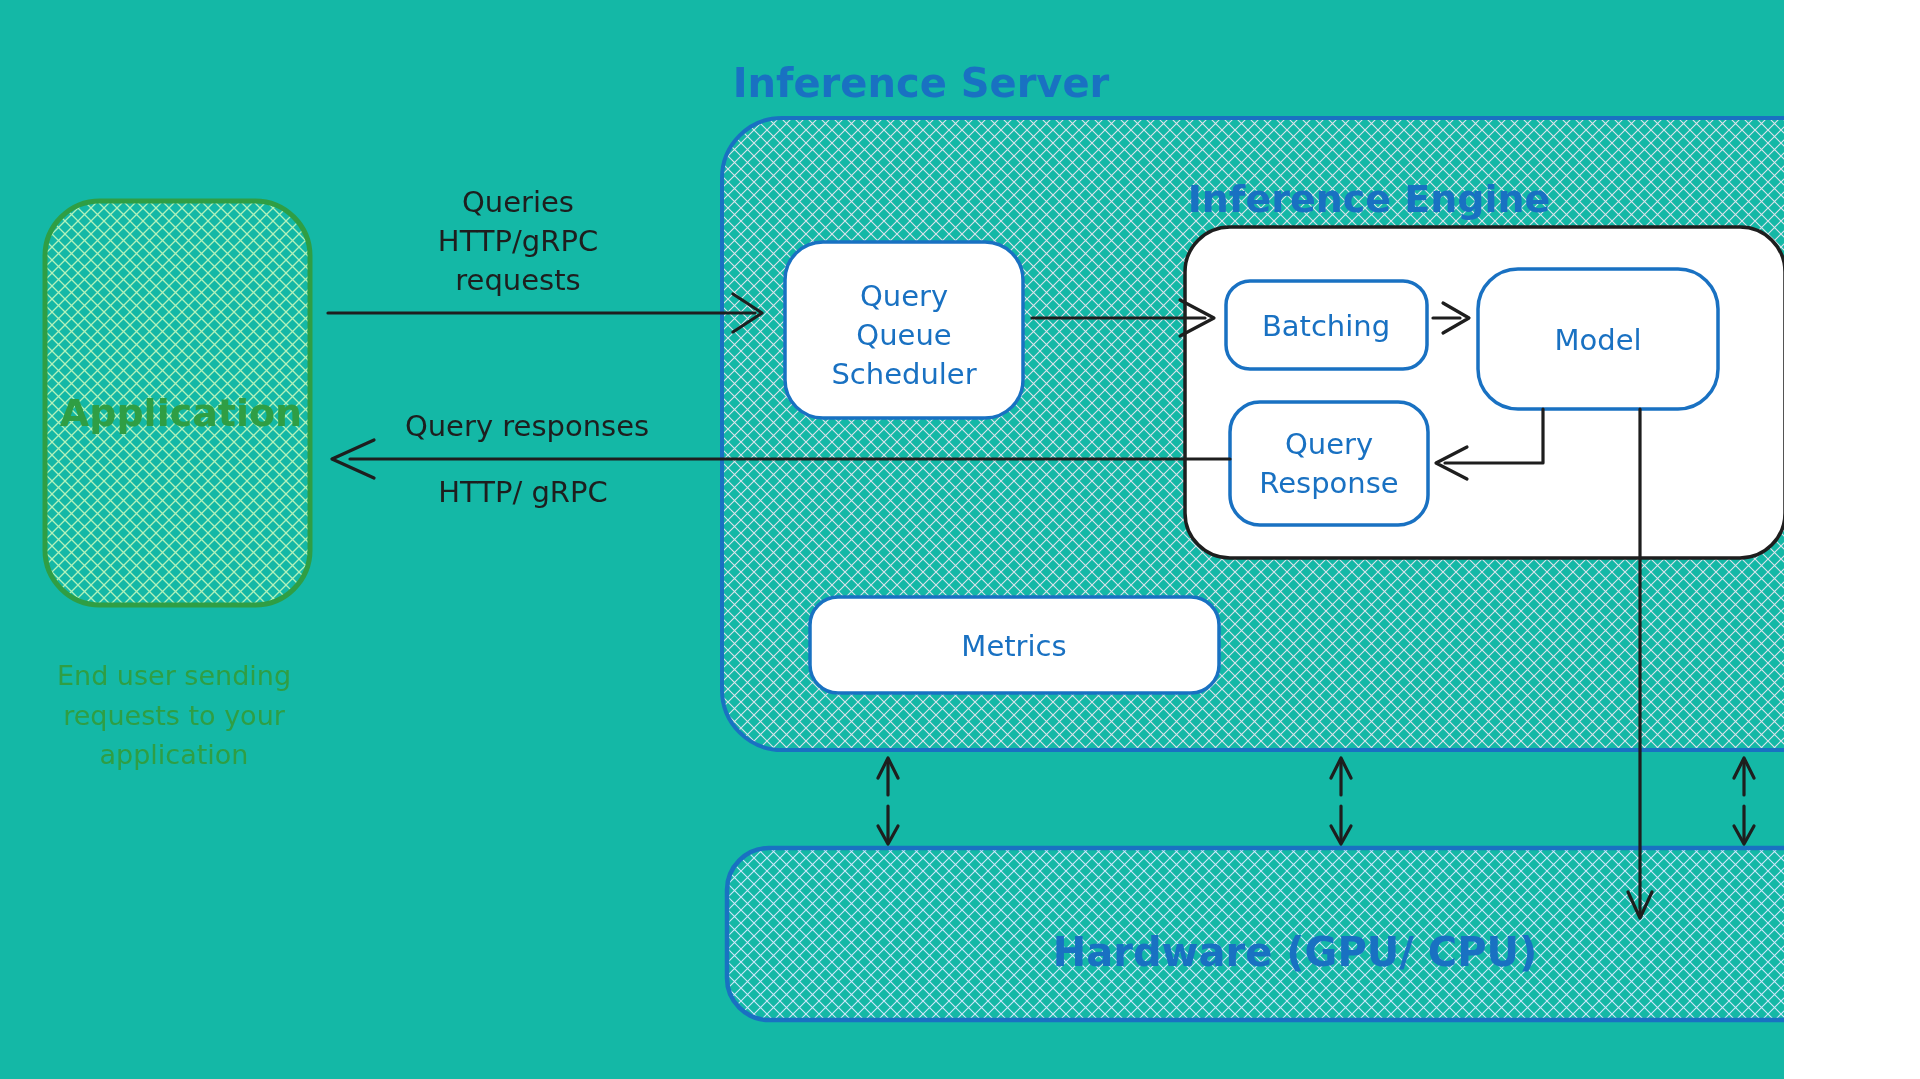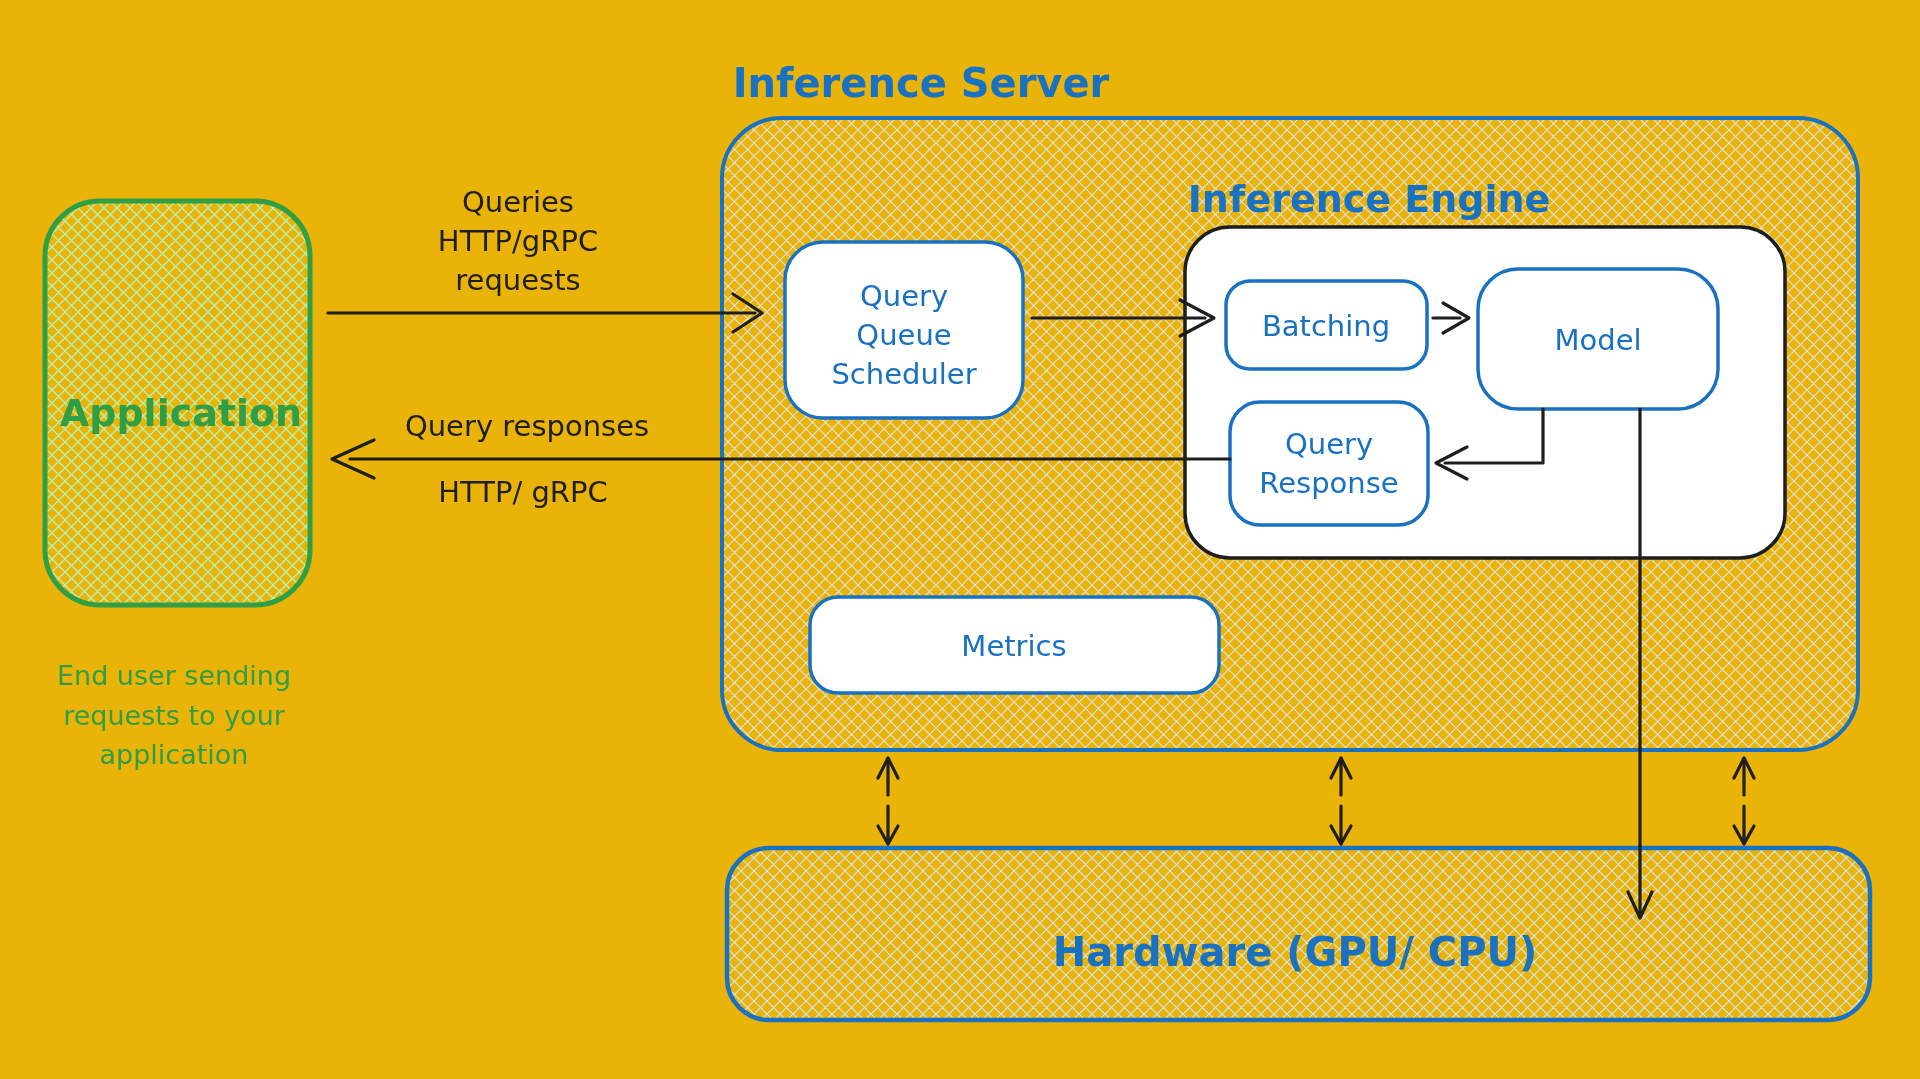--- a/index.html
+++ b/index.html
@@ -4,21 +4,21 @@
 <style>
   :root{
     --blue:#1971c2;
     --black:#1e1e1e;
     --green:#2f9e44;
     --hatch-green:#b2f2bb;
     --hatch-gray:#dde3ec;
     --hatch-blue:#cfe7fb;
   }
   html,body{margin:0;padding:0;background:#ffffff;}
-  .stage{width:1920px;height:1079px;position:relative;background:#eab308;overflow:hidden;}
+  .stage{width:1784px;height:1079px;position:relative;background:#14b8a6;overflow:hidden;}
   svg{display:block;}
   text{
     font-family:"DejaVu Sans", sans-serif;
     fill:var(--blue);
   }
   .t-blue{fill:var(--blue);}
   .t-black{fill:var(--black);}
   .t-green{fill:var(--green);}
   .w7{font-weight:700;}
   .w6{font-weight:600;}

